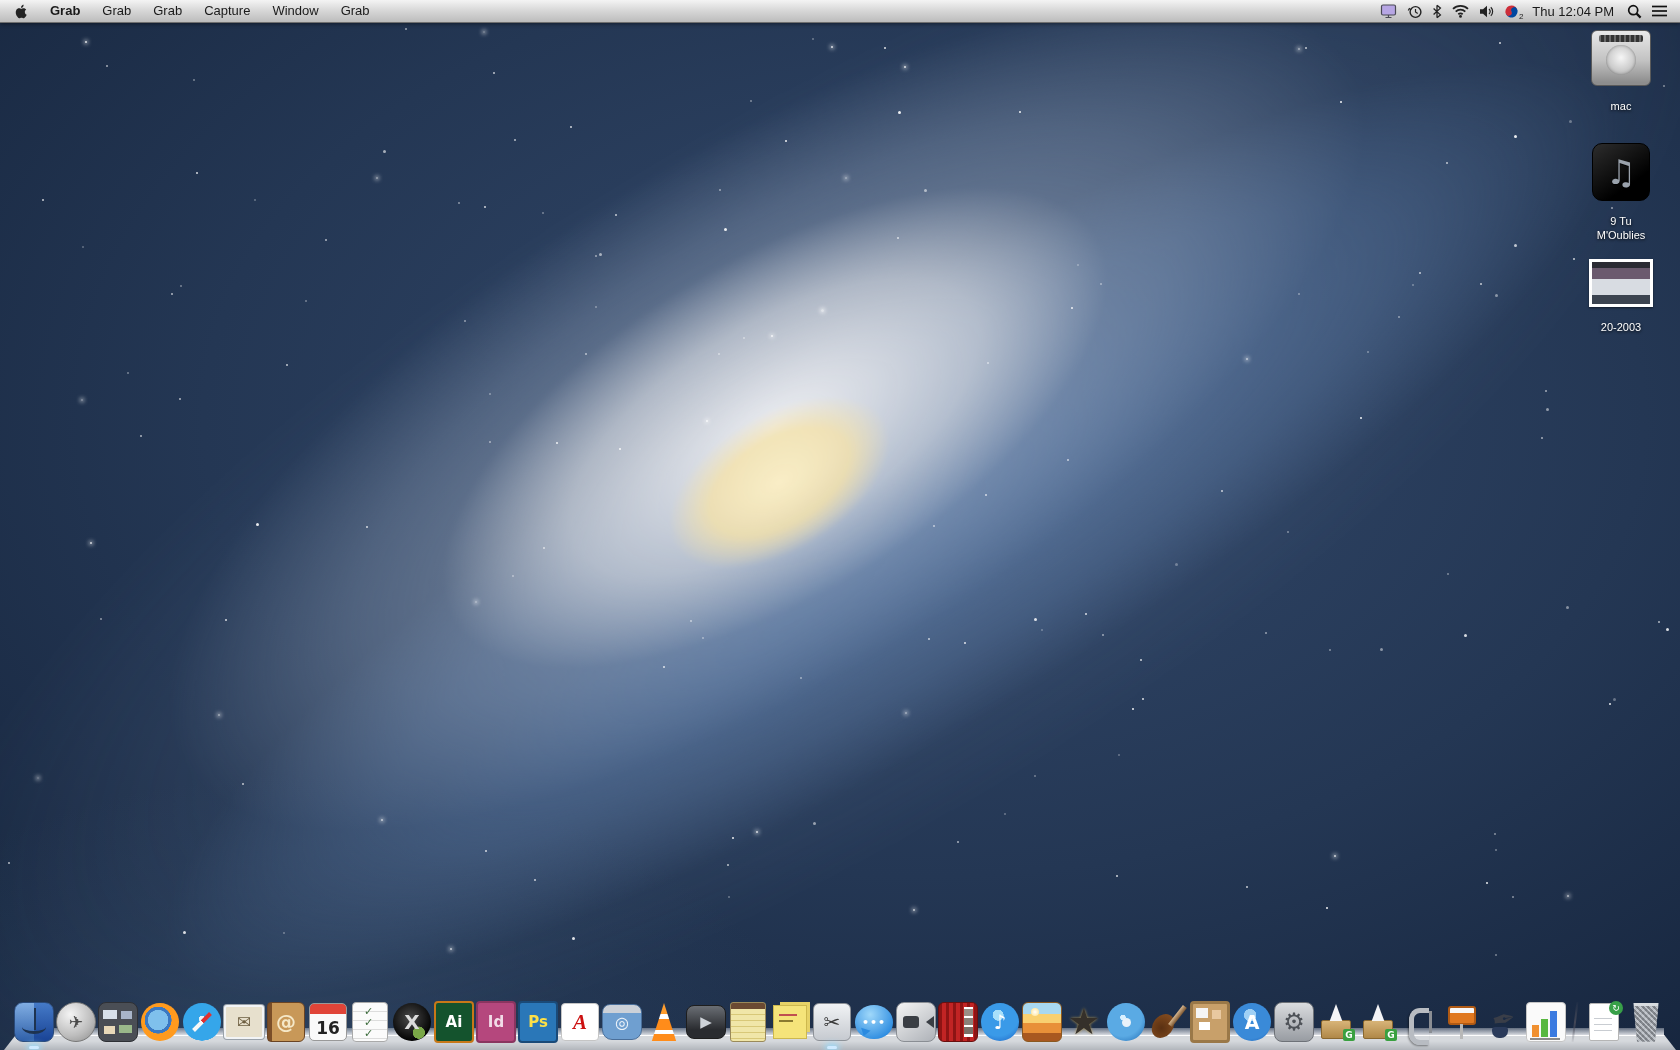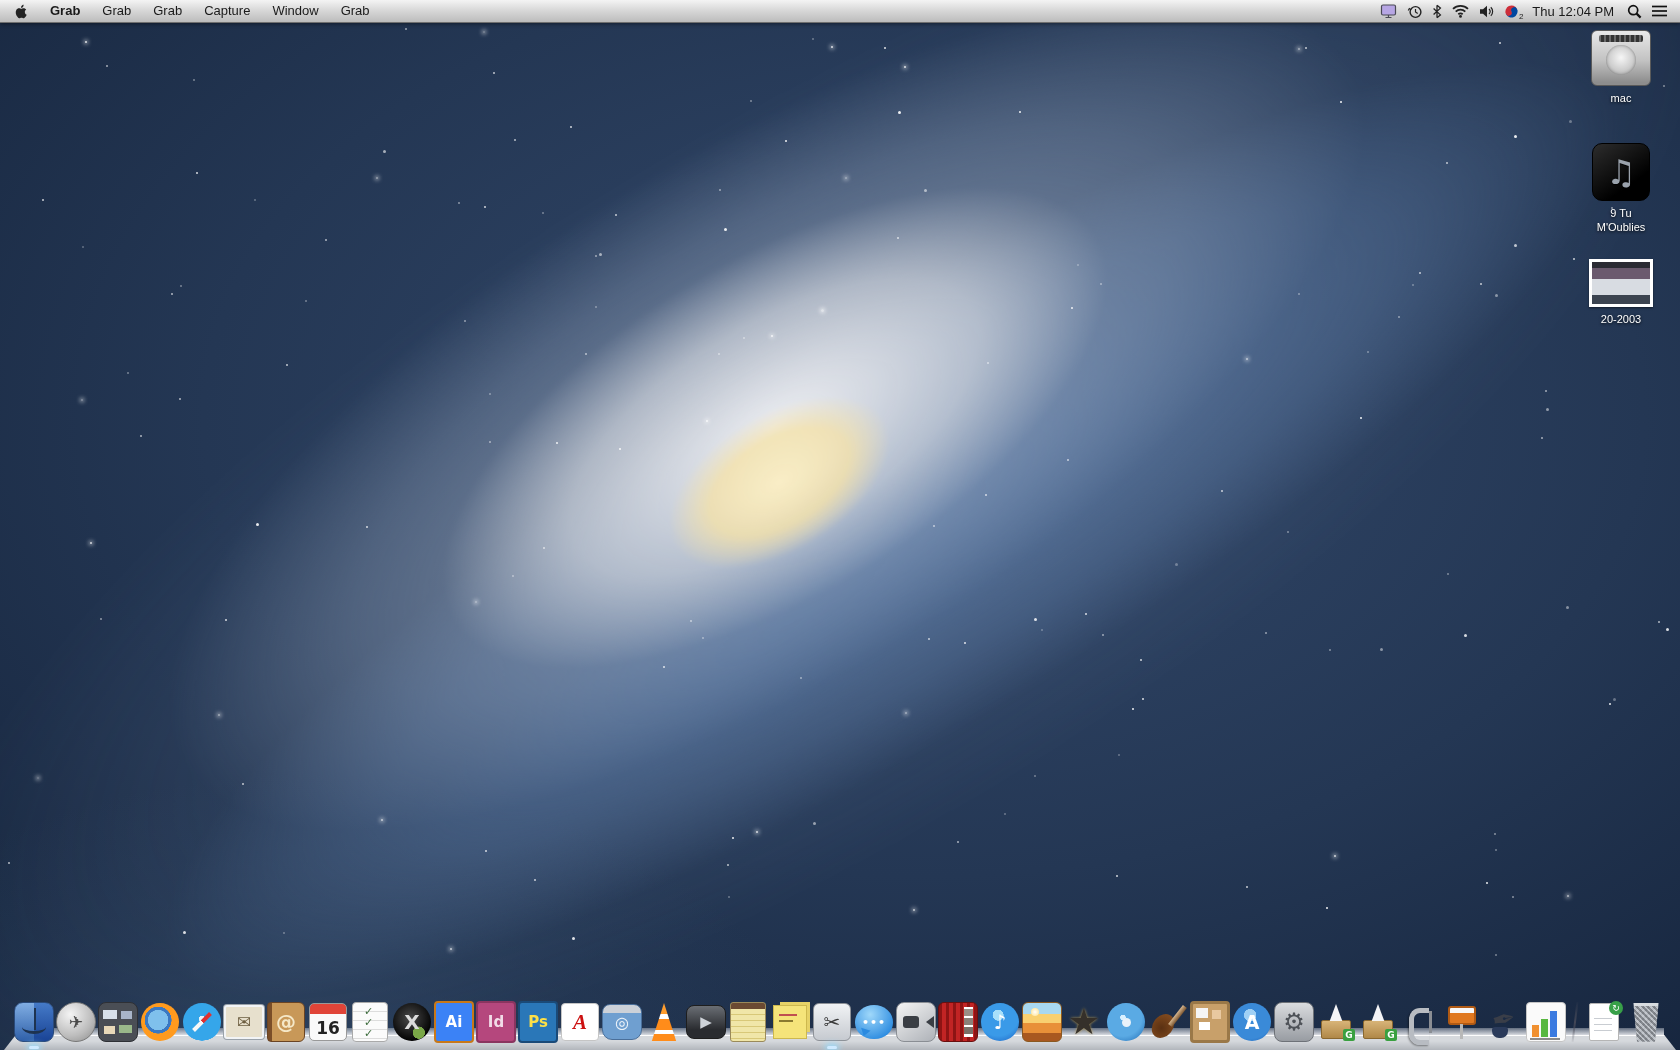--- a/index.html
+++ b/index.html
@@ -32,21 +32,21 @@
   .mitem{padding:0 11px;line-height:22px;}
   .mitem.bold{font-weight:bold;}
   .mright{margin-left:auto;display:flex;align-items:center;gap:9px;padding-right:12px;}
   .sicon{display:flex;align-items:center;}
   .flagwrap{position:relative;display:flex;align-items:center;}
   .flagwrap .sub{position:absolute;right:-4px;bottom:-2px;font-size:8px;color:#222;}
   .clock{padding:0 4px;white-space:nowrap;}
 
   
   .desk-icon{position:absolute;width:96px;text-align:center;cursor:default;}
-  .desk-label{margin-top:5px;font-size:11px;color:#fff;text-shadow:0 1px 3px rgba(0,0,0,.9);line-height:14px;}
+  .desk-label{margin-top:13px;font-size:11px;color:#fff;text-shadow:0 1px 3px rgba(0,0,0,.9);line-height:14px;}
   .hd-icon{width:58px;height:54px;margin:0 auto;border-radius:6px;position:relative;border:1px solid #5a5a5a;
     background:linear-gradient(180deg,#e9e9e9,#c2c2c2 55%,#8d8d8d 95%);}
   .hd-icon::before{content:"";position:absolute;left:7px;right:7px;top:4px;height:7px;border-radius:2px;
     background:repeating-linear-gradient(90deg,#6a6a6a 0 2px,#333 2px 5px);}
   .hd-icon::after{content:"";position:absolute;left:50%;top:54%;width:30px;height:30px;margin:-15px 0 0 -15px;border-radius:50%;
     background:radial-gradient(circle at 50% 42%,#f6f6f6,#cdcdcd 55%,#9b9b9b);box-shadow:inset 0 0 3px rgba(0,0,0,.35);}
   .audio-icon{width:56px;height:56px;margin:0 auto;border-radius:10px;position:relative;
     background:linear-gradient(145deg,#2d2d2d,#000 70%);border:1px solid #000;
     display:flex;align-items:center;justify-content:center;}
   .audio-icon .note{font-family:"DejaVu Sans",sans-serif;font-size:34px;color:#9aa2ac;text-shadow:0 1px 1px #000;}
@@ -102,21 +102,21 @@
   .i-reminders{width:34px;height:38px;border-radius:4px;border:1px solid #aaa;
     background:#fbfbfb repeating-linear-gradient(180deg,transparent 0 8px,#ddd 8px 9px);
     display:flex;align-items:center;justify-content:center;}
   .i-reminders .g{width:12px;font-size:11px;line-height:11px;word-break:break-all;color:#3a6a3a;}
   .i-x11{width:38px;height:38px;border-radius:50%;
     background:radial-gradient(circle at 68% 78%,#7aa848 0 15%,transparent 16%),
       radial-gradient(circle at 45% 40%,#4a4a4a,#000 75%);
     display:flex;align-items:center;justify-content:center;}
   .i-x11 .g{font-size:20px;font-weight:bold;color:#dcdcdc;}
   .i-ai,.i-id,.i-ps{width:38px;height:38px;border-radius:4px;display:flex;align-items:center;justify-content:center;}
-  .i-ai{background:#3b82f6;border:2px solid #c87818;}
+  .i-ai{background:#14532d;border:2px solid #c87818;}
   .i-ai .g{color:#fff;font-weight:bold;font-size:15px;}
   .i-id{background:#b5477d;border:2px solid #8a3560;}
   .i-id .g{color:#f2dce8;font-weight:bold;font-size:15px;}
   .i-ps{background:#2a77b8;border:2px solid #1a4a78;}
   .i-ps .g{color:#fde047;font-weight:bold;font-size:15px;}
   .i-acrobat{width:36px;height:36px;border-radius:4px;background:#fff;border:1px solid #c5c5c5;
     display:flex;align-items:center;justify-content:center;}
   .i-acrobat .g{font-family:"Liberation Serif",serif;font-style:italic;font-weight:bold;font-size:21px;color:#cc1111;}
   .i-toast{width:38px;height:34px;border-radius:8px 8px 10px 10px;
     background:linear-gradient(180deg,#ccd1d8 0 24%,#6f9fd0 24%);border:1px solid #4a6f9a;

